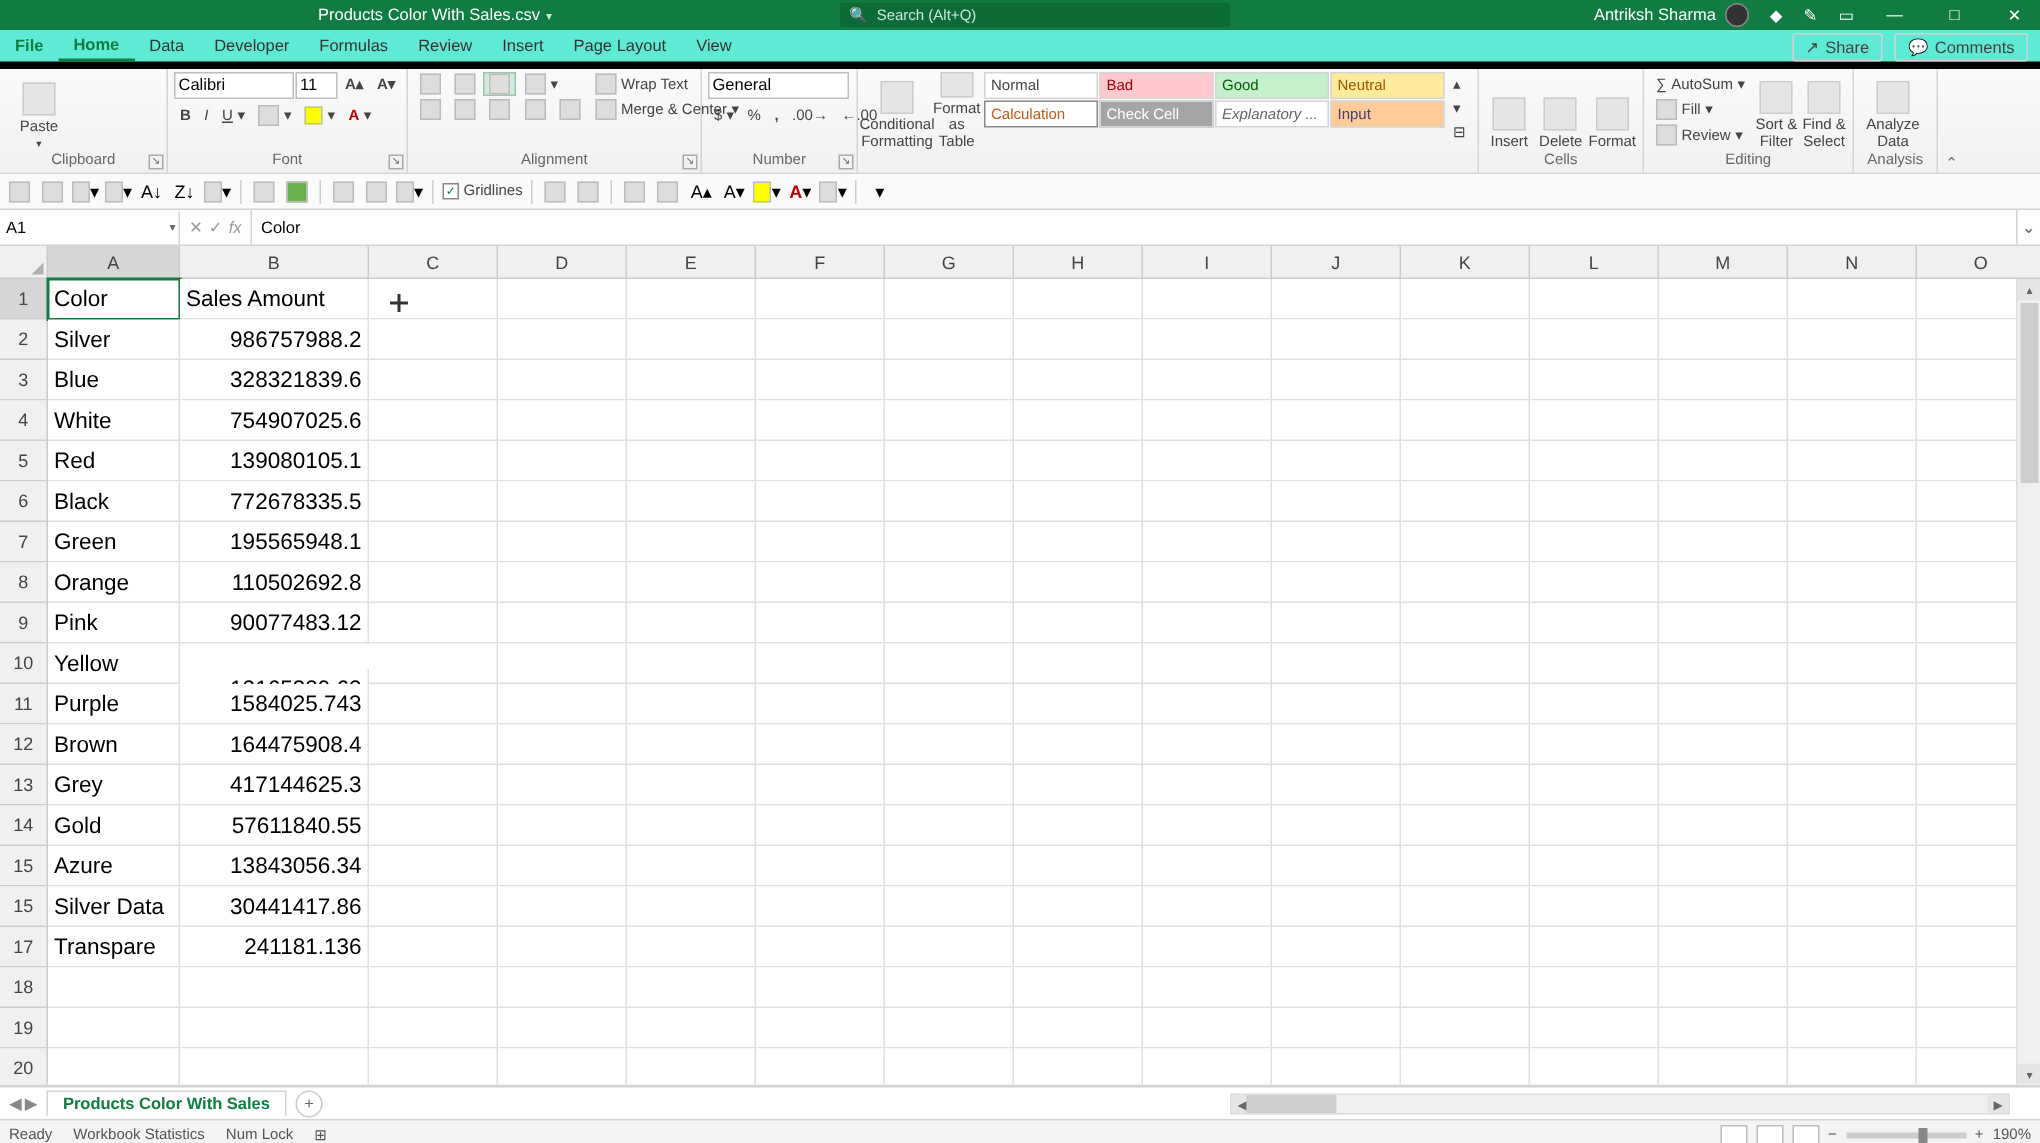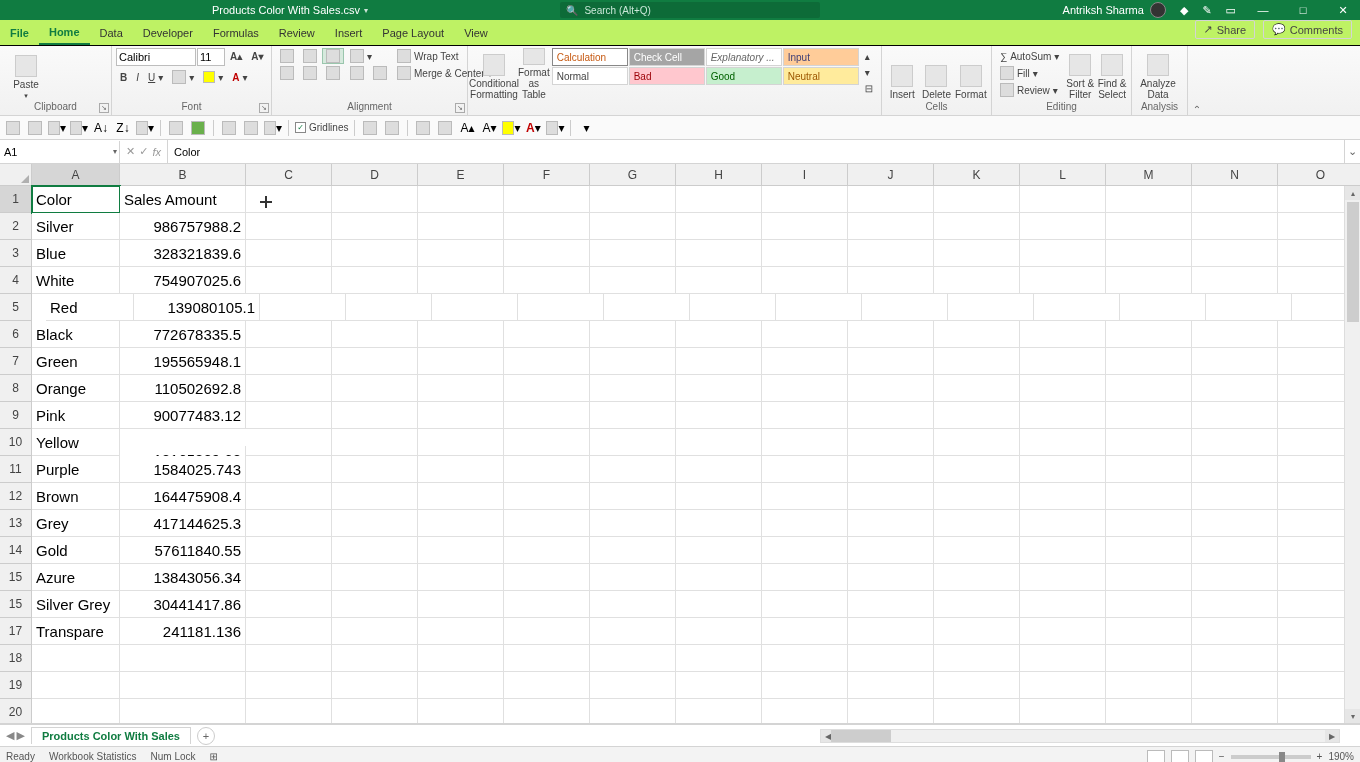--- a/index.html
+++ b/index.html
@@ -8,21 +8,21 @@
 
 .titlebar { background: #107c41; height: 20px; display: flex; align-items: center; color: #fff; font-size: 11px; position: relative; }
 .titlebar .doc { position: absolute; left: 212px; display: flex; align-items: center; gap: 4px; }
 .titlebar .search { position: absolute; left: 560px; width: 260px; background: #0d6b38; height: 16px; border-radius: 2px; display: flex; align-items: center; padding: 0 6px; gap: 6px; color: #c9e7d7; font-size: 10px; }
 .titlebar .right { position: absolute; right: 4px; display: flex; align-items: center; gap: 14px; }
 .titlebar .right .user { display:flex; align-items:center; gap:6px; }
 .titlebar .right .avatar { width:16px; height:16px; border-radius:50%; background:#333; border:1px solid #888; }
 .titlebar .winbtn { width: 26px; height:20px; display:flex; align-items:center; justify-content:center; }
 
 
-.menurow { height: 26px; background:#bef264; display:flex; align-items:flex-start; border-bottom:1px solid #000000; font-size:11px; position:relative; }
+.menurow { height: 26px; background:#5eead4; display:flex; align-items:flex-end; border-bottom:5px solid #000000; font-size:11px; position:relative; }
 .menurow .tab { padding:0 10px; height:100%; display:flex; align-items:center; color:#333; cursor:pointer; }
 .menurow .tab.file { color:#107c41; font-weight:600; }
 .menurow .tab.active { border-bottom:2px solid #107c41; color:#107c41; font-weight:600; }
 .menurow .right { position:absolute; right:8px; display:flex; gap:8px; font-size:11px; }
 .menurow .right .btn { padding:2px 8px; border:1px solid #d4d4d4; border-radius:2px; display:flex; align-items:center; gap:4px; color:#444; }
 
 
 .ribbon { height: 70px; background: linear-gradient(#fafafa,#f1f1f1); border-bottom:1px solid #d4d4d4; display:flex; font-size:10px; color:#444; }
 .group { border-right:1px solid #d4d4d4; display:flex; flex-direction:column; padding:2px 4px 1px 4px; position:relative; }
 .group .body { flex:1; display:flex; align-items:flex-start; gap:2px; }
@@ -243,43 +243,59 @@
             <span class="smallico"></span>
             <span>Wrap Text</span>
           </span>
         <span class="smallbtn"><span class="smallico"></span><span>Merge &amp; Center</span> ▾</span>
       </div>
     </div>
     <div class="label">Alignment</div>
     <div class="launcher">↘</div>
   </div>
 
+  <div class="group" style="width:104px">
+    <div class="body col" style="gap:3px">
+      <input class="numfmt" value="General" style="">
+      <div class="row">
+        <span class="smallbtn">$ ▾</span>
+        <span class="smallbtn">%</span>
+        <span class="smallbtn">
+            <b>,</b>
+          </span>
+        <span class="smallbtn">.00→</span>
+        <span class="smallbtn">←.00</span>
+      </div>
+    </div>
+    <div class="label">Number</div>
+    <div class="launcher">↘</div>
+  </div>
 
   <div class="group" style="width:414px">
     <div class="body">
       <div class="bigbtn">
           <div class="ico"></div>
           <span style="text-align:center">Conditional Formatting</span>
         </div>
       <div class="bigbtn">
           <div class="ico"></div>
           <span style="text-align:center">Format as Table</span>
         </div>
       <div class="col">
         <div class="row">
+          <div class="stylecell st-normal">Normal</div>
+          <div class="stylecell st-bad">Bad</div>
+          <div class="stylecell st-good">Good</div>
+          <div class="stylecell st-neutral">Neutral</div>
+        </div>
+        <div class="row">
           <div class="stylecell st-calc">Calculation</div>
           <div class="stylecell st-check">Check Cell</div>
           <div class="stylecell st-expl">Explanatory ...</div>
           <div class="stylecell st-input">Input</div>
-        </div>
-        <div class="row">
-          <div class="stylecell st-normal">Normal</div>
-          <div class="stylecell st-bad">Bad</div>
-          <div class="stylecell st-good">Good</div>
-          <div class="stylecell st-neutral">Neutral</div>
         </div>
       </div>
       <div class="col" style="justify-content:center;gap:0">
         <span class="smallbtn">▴</span>
         <span class="smallbtn">▾</span>
         <span class="smallbtn">⊟</span>
       </div>
     </div>
   </div>
 
@@ -508,21 +524,21 @@
         <div class="cell" style="width: 86px;"></div>
         <div class="cell" style="width: 86px;"></div>
         <div class="cell" style="width: 86px;"></div>
         <div class="cell" style="width: 86px;"></div>
         <div class="cell" style="width: 86px;"></div>
         <div class="cell" style="width: 86px;"></div>
         <div class="cell" style="width: 86px;"></div>
         <div class="cell" style="width: 86px;"></div>
       </div>
       <div class="cellrow">
-        <div class="cell" style="width: 88px; margin-left: 14px;">Red</div>
+        <div class="cell" style="width: 88px;">Red</div>
         <div class="cell num" style="width: 126px;">139080105.1</div>
         <div class="cell" style="width: 86px;"></div>
         <div class="cell" style="width: 86px;"></div>
         <div class="cell" style="width: 86px;"></div>
         <div class="cell" style="width: 86px;"></div>
         <div class="cell" style="width: 86px;"></div>
         <div class="cell" style="width: 86px;"></div>
         <div class="cell" style="width: 86px;"></div>
         <div class="cell" style="width: 86px;"></div>
         <div class="cell" style="width: 86px;"></div>
@@ -695,21 +711,21 @@
         <div class="cell" style="width: 86px;"></div>
         <div class="cell" style="width: 86px;"></div>
         <div class="cell" style="width: 86px;"></div>
         <div class="cell" style="width: 86px;"></div>
         <div class="cell" style="width: 86px;"></div>
         <div class="cell" style="width: 86px;"></div>
         <div class="cell" style="width: 86px;"></div>
         <div class="cell" style="width: 86px;"></div>
       </div>
       <div class="cellrow">
-        <div class="cell" style="width: 88px;">Silver Grey</div>
+        <div class="cell" style="width: 88px;">Silver Data</div>
         <div class="cell num" style="width: 126px;">30441417.86</div>
         <div class="cell" style="width: 86px;"></div>
         <div class="cell" style="width: 86px;"></div>
         <div class="cell" style="width: 86px;"></div>
         <div class="cell" style="width: 86px;"></div>
         <div class="cell" style="width: 86px;"></div>
         <div class="cell" style="width: 86px;"></div>
         <div class="cell" style="width: 86px;"></div>
         <div class="cell" style="width: 86px;"></div>
         <div class="cell" style="width: 86px;"></div>

